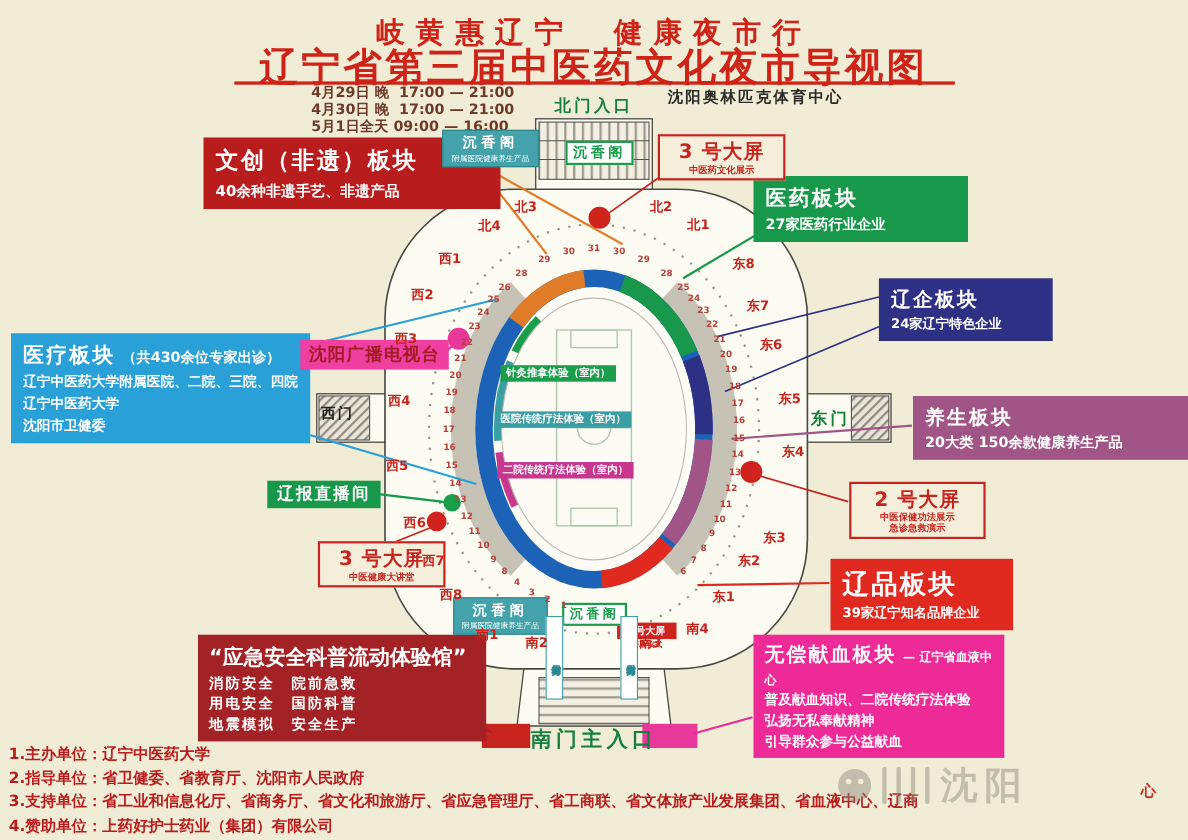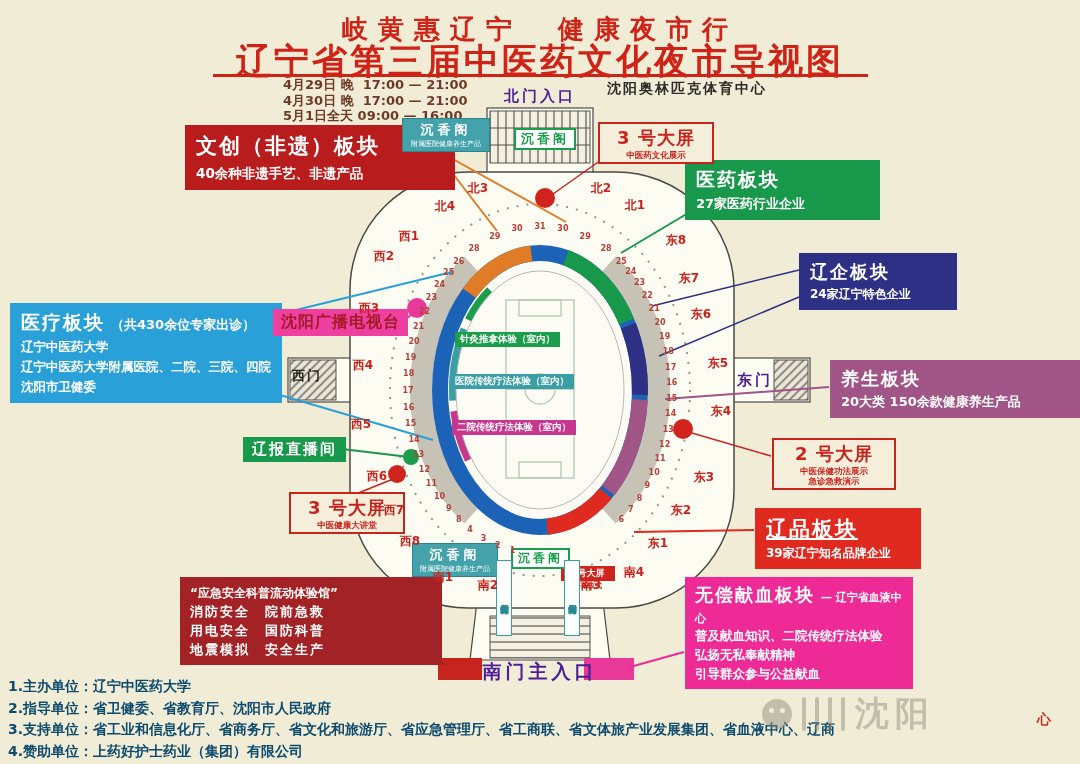--- a/index.html
+++ b/index.html
@@ -8,21 +8,21 @@
   .abs{position:absolute;}
   
   .hdr-sub{left:0;right:0;top:12px;text-align:center;color:#cf2318;font-weight:bold;
            font-size:26px;letter-spacing:10px;font-family:"DejaVu Serif",serif;}
   .hdr-main{left:0;right:0;top:38px;text-align:center;color:#cf2318;font-weight:bold;
             font-size:35px;letter-spacing:3px;font-family:"DejaVu Serif",serif;}
   .hdr-line{left:213px;top:74px;width:655px;height:3px;background:#cf2318;}
   .sched{left:283px;top:77px;color:#6e3a28;font-weight:bold;font-size:13px;line-height:15.5px;white-space:pre;}
   .venue{left:607px;top:80px;color:#2b2b27;font-weight:bold;font-size:14px;letter-spacing:2px;}
   
-  .ent{color:#4c1d95;font-weight:bold;white-space:nowrap;}
+  .ent{color:#15803d;font-weight:bold;white-space:nowrap;}
   .ent-n{left:540px;top:87px;transform:translateX(-50%);font-size:15px;letter-spacing:3px;}
   .ent-s{left:540px;top:659px;transform:translateX(-50%);font-size:19px;letter-spacing:4px;}
   .ent-w{left:292px;top:367px;font-size:13px;letter-spacing:2px;color:#22221f;}
   .ent-e{left:737px;top:371px;font-size:15px;letter-spacing:3px;}
   
   .panel{position:absolute;color:#fff;padding:7px 11px;}
   .panel .t{font-weight:bold;letter-spacing:2px;}
   .panel .sfx{font-size:11px;font-weight:bold;margin-left:6px;}
   .panel .ln{font-weight:bold;margin-top:2px;white-space:nowrap;}
   .p-wenchuang{left:185px;top:125px;width:248px;background:#b91c1c;}
@@ -39,25 +39,25 @@
   .p-yiliao .sfx{font-size:13px;}
   .p-yiliao .ln{font-size:12.5px;margin-top:3px;}
   .p-tv{left:273px;top:309px;background:#ef3fa0;color:#a31b24;padding:3px 8px;}
   .p-tv .t{font-size:16px;letter-spacing:1px;}
   .p-yangsheng{left:830px;top:360px;width:234px;background:#a05586;}
   .p-yangsheng .t{font-size:18px;}
   .p-yangsheng .ln{font-size:13px;}
   .p-liaobao{left:243px;top:437px;background:#17984a;padding:3px 9px;}
   .p-liaobao .t{font-size:15px;}
   .p-liaopin{left:755px;top:508px;width:144px;background:#e02a20;}
-  .p-liaopin .t{font-size:21px;text-decoration:underline;}
+  .p-liaopin .t{font-size:24px;}
   .p-liaopin .ln{font-size:12px;}
   .p-pingan{left:180px;top:577px;width:242px;background:#a32225;padding:6px 10px;}
   .p-pingan .t{font-size:18px;}
-  .p-pingan .sub{font-size:12px;font-weight:bold;margin-top:2px;}
+  .p-pingan .sub{font-size:19px;font-weight:bold;margin-top:2px;}
   .p-pingan .ln{font-size:13px;margin-top:1px;letter-spacing:2px;}
   .p-xianxue{left:685px;top:577px;width:208px;background:#ee2a96;padding:6px 10px;}
   .p-xianxue .t{font-size:18px;}
   .p-xianxue .ln{font-size:12.5px;margin-top:2px;}
   
   .screen{position:absolute;background:#f4eeda;border:2px solid #c8241e;color:#c8241e;
           text-align:center;padding:2px 6px;}
   .screen .st{font-size:18px;font-weight:bold;letter-spacing:1px;}
   .screen .ss{font-size:8.5px;font-weight:bold;line-height:10px;white-space:nowrap;}
   .sc3{left:598px;top:122px;width:100px;}
@@ -78,21 +78,21 @@
   
   .indoor{position:absolute;color:#fff;font-size:9.5px;font-weight:bold;white-space:nowrap;
           padding:1px 5px;text-align:center;}
   .in1{left:455px;top:332px;background:#1a9e4b;}
   .in2{left:450px;top:374px;background:#3a9ea5;text-align:right;}
   .in3{left:452px;top:420px;background:#c8368e;}
   
   .gate{position:absolute;transform:translate(-50%,-50%);color:#c8241e;font-weight:bold;font-size:12px;white-space:nowrap;}
   .booth-num{position:absolute;transform:translate(-50%,-50%);color:#b5413a;font-size:8px;font-weight:bold;}
   
-  .footer{left:8px;top:676px;color:#0c4a6e;font-weight:bold;font-size:14px;line-height:21.5px;white-space:nowrap;}
+  .footer{left:8px;top:676px;color:#b91c1c;font-weight:bold;font-size:14px;line-height:21.5px;white-space:nowrap;}
   .ftail{left:1037px;top:711px;color:#c53026;font-weight:bold;font-size:14px;}
   
   .wm{left:762px;top:688px;width:310px;height:52px;opacity:.45;color:#8d8879;display:flex;align-items:center;gap:10px;}
   .wm-face{width:30px;height:30px;border-radius:50%;background:#8d8879;position:relative;flex:0 0 auto;}
   .wm-face::before,.wm-face::after{content:"";position:absolute;top:9px;width:5px;height:5px;border-radius:50%;background:#f1ecd6;}
   .wm-face::before{left:7px;} .wm-face::after{right:7px;}
   .wm-bars{display:flex;gap:9px;}
   .wm-bars i{display:block;width:4px;height:34px;background:#8d8879;border-radius:2px;}
   .wm-text{font-size:34px;font-weight:bold;letter-spacing:6px;}
 </style>
@@ -210,22 +210,22 @@
 
   <div class="panel p-liaoqi">
     <div class="t">辽企板块</div>
     <div class="ln">24家辽宁特色企业</div>
   </div>
 
   <div class="panel p-yiliao">
     <div>
       <span class="t">医疗板块</span><span class="sfx">（共430余位专家出诊）</span>
     </div>
+    <div class="ln">辽宁中医药大学附属医院、二院、三院、四院</div>
     <div class="ln">辽宁中医药大学</div>
-    <div class="ln">辽宁中医药大学附属医院、二院、三院、四院</div>
     <div class="ln">沈阳市卫健委</div>
   </div>
 
   <div class="panel p-tv">
     <div class="t">沈阳广播电视台</div>
   </div>
 
   <div class="panel p-yangsheng">
     <div class="t">养生板块</div>
     <div class="ln">20大类 150余款健康养生产品</div>
@@ -289,33 +289,33 @@
 
   <div class="indoor in1">针灸推拿体验（室内）</div>
   <div class="indoor in2">医院传统疗法体验（室内）</div>
   <div class="indoor in3">二院传统疗法体验（室内）</div>
 
   <span class="gate" style="left:445px;top:206px;">北4</span>
   <span class="gate" style="left:478px;top:188px;">北3</span>
   <span class="gate" style="left:601px;top:188px;">北2</span>
   <span class="gate" style="left:635px;top:205px;">北1</span>
   <span class="gate" style="left:409px;top:236px;">西1</span>
-  <span class="gate" style="left:384px;top:256px;">西2</span>
+  <span class="gate" style="left:384px;top:268px;">西2</span>
   <span class="gate" style="left:369px;top:308px;">西3</span>
   <span class="gate" style="left:363px;top:365px;">西4</span>
   <span class="gate" style="left:361px;top:424px;">西5</span>
   <span class="gate" style="left:377px;top:476px;">西6</span>
   <span class="gate" style="left:394px;top:510px;">西7</span>
   <span class="gate" style="left:410px;top:541px;">西8</span>
   <span class="gate" style="left:676px;top:240px;">东8</span>
   <span class="gate" style="left:689px;top:278px;">东7</span>
   <span class="gate" style="left:701px;top:314px;">东6</span>
   <span class="gate" style="left:718px;top:363px;">东5</span>
   <span class="gate" style="left:721px;top:411px;">东4</span>
-  <span class="gate" style="left:704px;top:477px;">东3</span>
+  <span class="gate" style="left:704px;top:489px;">东3</span>
   <span class="gate" style="left:681px;top:510px;">东2</span>
   <span class="gate" style="left:658px;top:543px;">东1</span>
   <span class="gate" style="left:443px;top:577px;">南1</span>
   <span class="gate" style="left:488px;top:585px;">南2</span>
   <span class="gate" style="left:591px;top:585px;">南3</span>
   <span class="gate" style="left:634px;top:572px;">南4</span>
 
   <div id="booth-layer" class="abs" style="left:0;top:0;width:100%;height:100%;pointer-events:none;">
       <span class="booth-num" style="left: 458.733px; top: 260.766px;">26</span>
       <span class="booth-num" style="left: 448.674px; top: 271.587px;">25</span>

